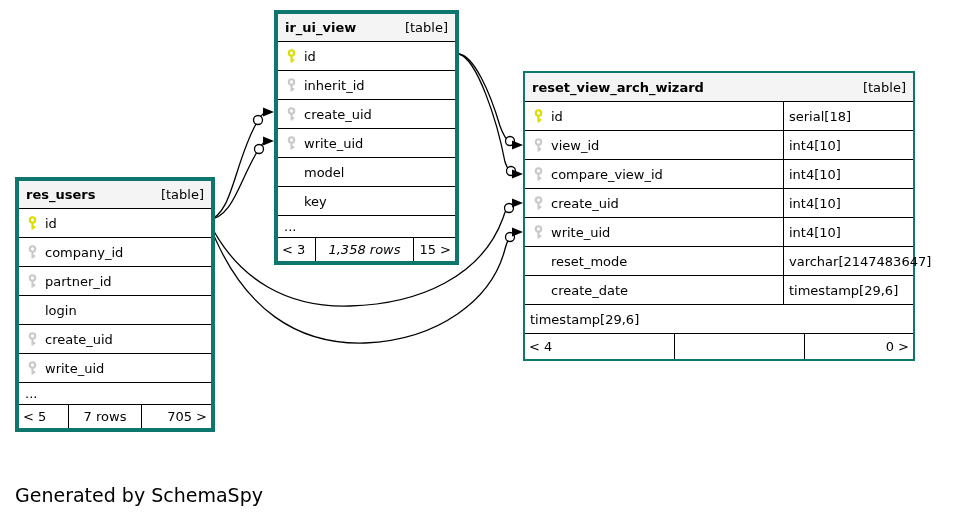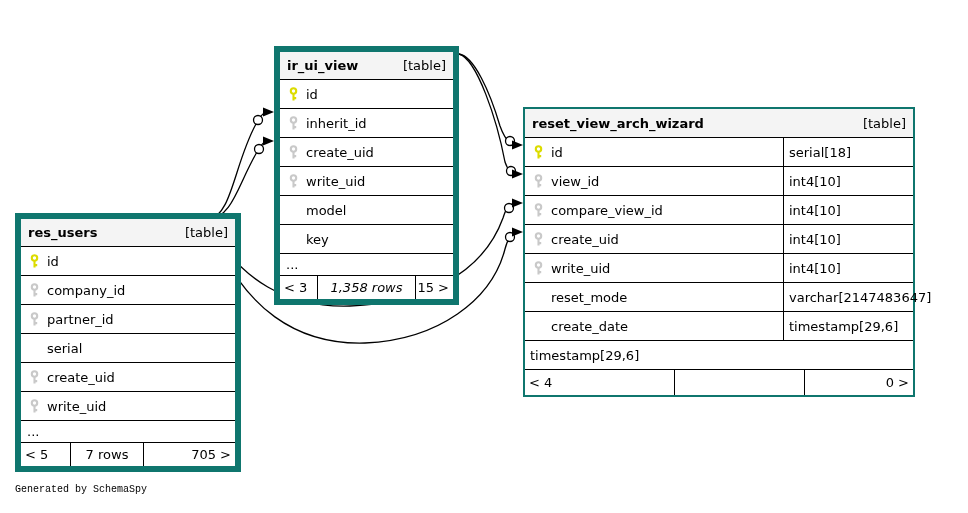--- a/index.html
+++ b/index.html
@@ -8,22 +8,22 @@
     position:relative; width:968px; height:513px; background:#ffffff;
     font-family:"DejaVu Sans","Liberation Sans",sans-serif;
     font-size:13px; color:#000;
     overflow:hidden;
   }
   svg.edges { position:absolute; left:0; top:0; pointer-events:none; }
   .edge { fill:none; stroke:#000; stroke-width:1.3px; }
   .conn-circle { fill:#fff; stroke:#000; stroke-width:1.3px; }
   .arrowhead { fill:#000; stroke:none; }
 
-  .dbtable { position:absolute; background:#ffffff; border:6px solid #0f766e;margin-top:36px; }
-  #t-res   { left:15px;  top:177px; width:226px; }
+  .dbtable { position:absolute; background:#ffffff; border:4px solid #0f766e; }
+  #t-res   { left:15px;  top:177px; width:200px; }
   #t-ir    { left:274px; top:10px;  width:185px; }
   #t-reset { left:523px; top:71px;  width:392px; border-width:2px; }
 
   .thead {
     height:28px; border-bottom:1px solid #000; background:#f4f4f4;
     display:flex; align-items:center; justify-content:space-between;
     padding:0 7px;
   }
   #t-reset .thead { height:29px; }
   .tname { font-weight:bold; }
@@ -39,21 +39,21 @@
   .tfoot { display:flex; height:23px; align-items:stretch; }
   #t-reset .tfoot { height:25px; }
   .fc { display:flex; align-items:center; }
   .fc1 { border-right:1px solid #000; padding-left:4px; }
   .fc2 { border-right:1px solid #000; justify-content:center; }
   .fc3 { flex:1; justify-content:flex-end; padding-right:4px; }
   #t-res   .fc1 { width:50px; }  #t-res   .fc2 { width:73px;text-align:center; }
   #t-ir    .fc1 { width:38px; }  #t-ir    .fc2 { width:98px;font-style:italic; }
   #t-reset .fc1 { width:150px; } #t-reset .fc2 { width:130px; }
 
-  .credit { position:absolute; left:15px; top:484px; font-size:10px;font-family:Liberation Mono, monospace; }
+  .credit { position:absolute; left:15px; top:484px; font-size:19px; }
 </style>
 </head>
 <body>
 
 <div class="canvas">
 
   <svg class="edges" width="968" height="513" viewBox="0 0 968 513">
     <path class="edge" d="M 208 220 C 232 216, 234 164, 256 124 Q 261 114, 266 112 L 270 112"></path>
     <path class="edge" d="M 208 220 C 233 217, 238 184, 257 152 Q 262 143, 266 141 L 270 141"></path>
     <path class="edge" d="M 208 220 C 238 282, 290 308, 350 306 C 420 304, 482 276, 503 218 Q 506 207, 512 204 L 518 203"></path>
@@ -111,21 +111,21 @@
                 <circle cx="5.5" cy="4" r="2.7" fill="none" stroke="#c9c9c9" stroke-width="2.1"></circle>
                 <path d="M5.5 6.7 L5.5 13.6 M5.5 11.1 L8.2 11.1" stroke="#c9c9c9" stroke-width="2.1" fill="none"></path>
               </svg>
             </span>
             <span>partner_id</span>
           </div>
         </div>
         <div class="row">
           <div class="cell-name">
             <span class="keyicon" style="visibility: hidden;"></span>
-            <span>serial</span>
+            <span>login</span>
           </div>
         </div>
         <div class="row">
           <div class="cell-name">
             <span class="keyicon">
               <svg width="11" height="15" viewBox="0 0 11 15">
                 <circle cx="5.5" cy="4" r="2.7" fill="none" stroke="#c9c9c9" stroke-width="2.1"></circle>
                 <path d="M5.5 6.7 L5.5 13.6 M5.5 11.1 L8.2 11.1" stroke="#c9c9c9" stroke-width="2.1" fill="none"></path>
               </svg>
             </span>

